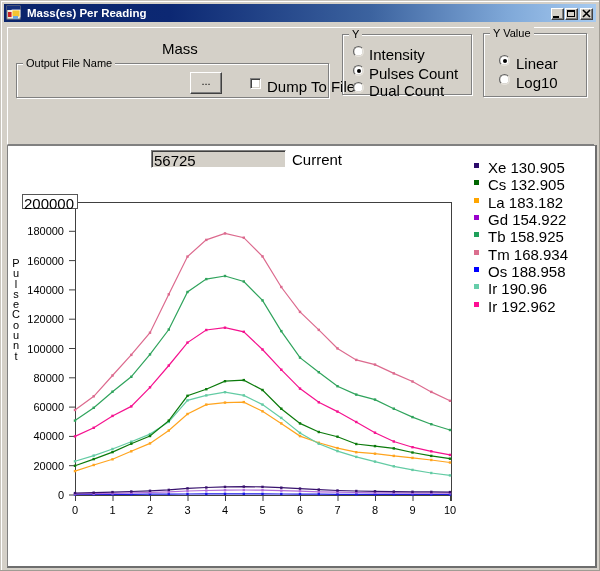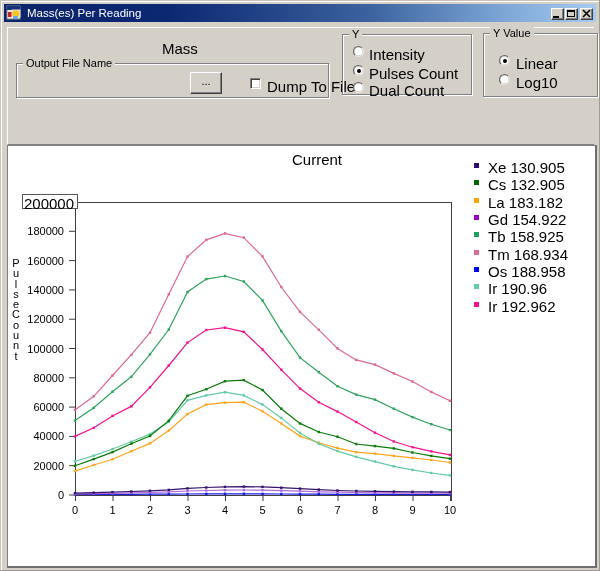--- a/index.html
+++ b/index.html
@@ -1,19 +1,19 @@
 <!DOCTYPE html>
 <html><head><meta charset="utf-8"><style>
 html,body{margin:0;padding:0;width:600px;height:571px;overflow:hidden}
 *{box-sizing:border-box;font-family:"Liberation Sans",sans-serif}
 #win{position:absolute;left:0;top:0;width:600px;height:571px;background:#D4D0C8;
  box-shadow:inset -1px -1px 0 #A09C94,inset 1px 1px 0 #C8C4BC,inset 2px 2px 0 #FFFFFF;}
 .abs{position:absolute}
 #title{left:4px;top:4px;width:592px;height:18px;background:linear-gradient(90deg,#0A246A 0%,#0C2873 28%,#3C639F 62%,#7FA8D8 85%,#A6CAF0 100%);}
-#title .txt{position:absolute;left:23px;top:3px;color:#fff;font-size:11.5px;font-weight:normal;white-space:nowrap}
+#title .txt{position:absolute;left:23px;top:3px;color:#fff;font-size:11.5px;font-weight:bold;white-space:nowrap}
 .tbtn svg,.btn svg{display:block}
 .tbtn{position:absolute;top:3.5px;width:13px;height:12px;background:#D4D0C8;
  border:1px solid;border-color:#FFF #404040 #404040 #FFF;box-shadow:inset -1px -1px 0 #808080;}
 #gray{left:4px;top:22px;width:592px;height:123px;background:#D4D0C8}
 #toppanel{left:7px;top:27px;width:587px;height:118px;border-top:1px solid #fff;border-left:1px solid #fff;border-bottom:1px solid #808080}
 #white{left:7px;top:145px;width:590px;height:423px;background:#fff;border:1px solid #808080;border-right:2px solid #6E6E6E;border-bottom:2px solid #6E6E6E}
 .lbl{position:absolute;font-size:15px;color:#000;white-space:nowrap}
 .group{position:absolute;border:1px solid #808080;box-shadow:1px 1px 0 #fff,inset 1px 1px 0 #fff}
 .glab{position:absolute;top:-7px;font-size:11px;background:#D4D0C8;padding:0 3px;white-space:nowrap}
 .sunkw{position:absolute;background:#fff;border:1px solid;border-color:#808080 #fff #fff #808080;box-shadow:inset 1px 1px 0 #404040,inset -1px -1px 0 #D4D0C8}
@@ -70,30 +70,33 @@
  </div>
  <div class="radio" style="left:353px;top:46px"></div>
  <div class="lbl" style="left:369px;top:46px">Intensity</div>
  <div class="radio" style="left:353px;top:65px">
       <div class="rdot"></div>
     </div>
  <div class="lbl" style="left:369px;top:65px">Pulses Count</div>
  <div class="radio" style="left:353px;top:82px"></div>
  <div class="lbl" style="left:369px;top:82px">Dual Count</div>
 
- <div class="group" style="left:483px;top:33px;width:115px;height:64px">
+ <div class="group" style="left:483px;top:33px;width:104px;height:64px">
    <div class="glab" style="left:6px">Y Value</div>
  </div>
  <div class="radio" style="left:499px;top:55px">
       <div class="rdot"></div>
     </div>
  <div class="lbl" style="left:516px;top:55px">Linear</div>
  <div class="radio" style="left:499px;top:74px"></div>
  <div class="lbl" style="left:516px;top:74px">Log10</div>
 
+ <div class="sunkg" style="left:151px;top:150px;width:135px;height:18px">
+   <div class="lbl" style="left:2px;top:1px">56725</div>
+ </div>
  <div class="lbl" style="left:292px;top:151px">Current</div>
 
  <div class="lsq" style="left:474px;top:163px;background:#2B0A6B"></div>
 <div class="ltx" style="left:488px;top:159px">Xe 130.905</div>
 <div class="lsq" style="left:474px;top:180px;background:#006600"></div>
 <div class="ltx" style="left:488px;top:176px">Cs 132.905</div>
 <div class="lsq" style="left:474px;top:198px;background:#FFA500"></div>
 <div class="ltx" style="left:488px;top:194px">La 183.182</div>
 <div class="lsq" style="left:474px;top:215px;background:#9900CC"></div>
 <div class="ltx" style="left:488px;top:211px">Gd 154.922</div>

